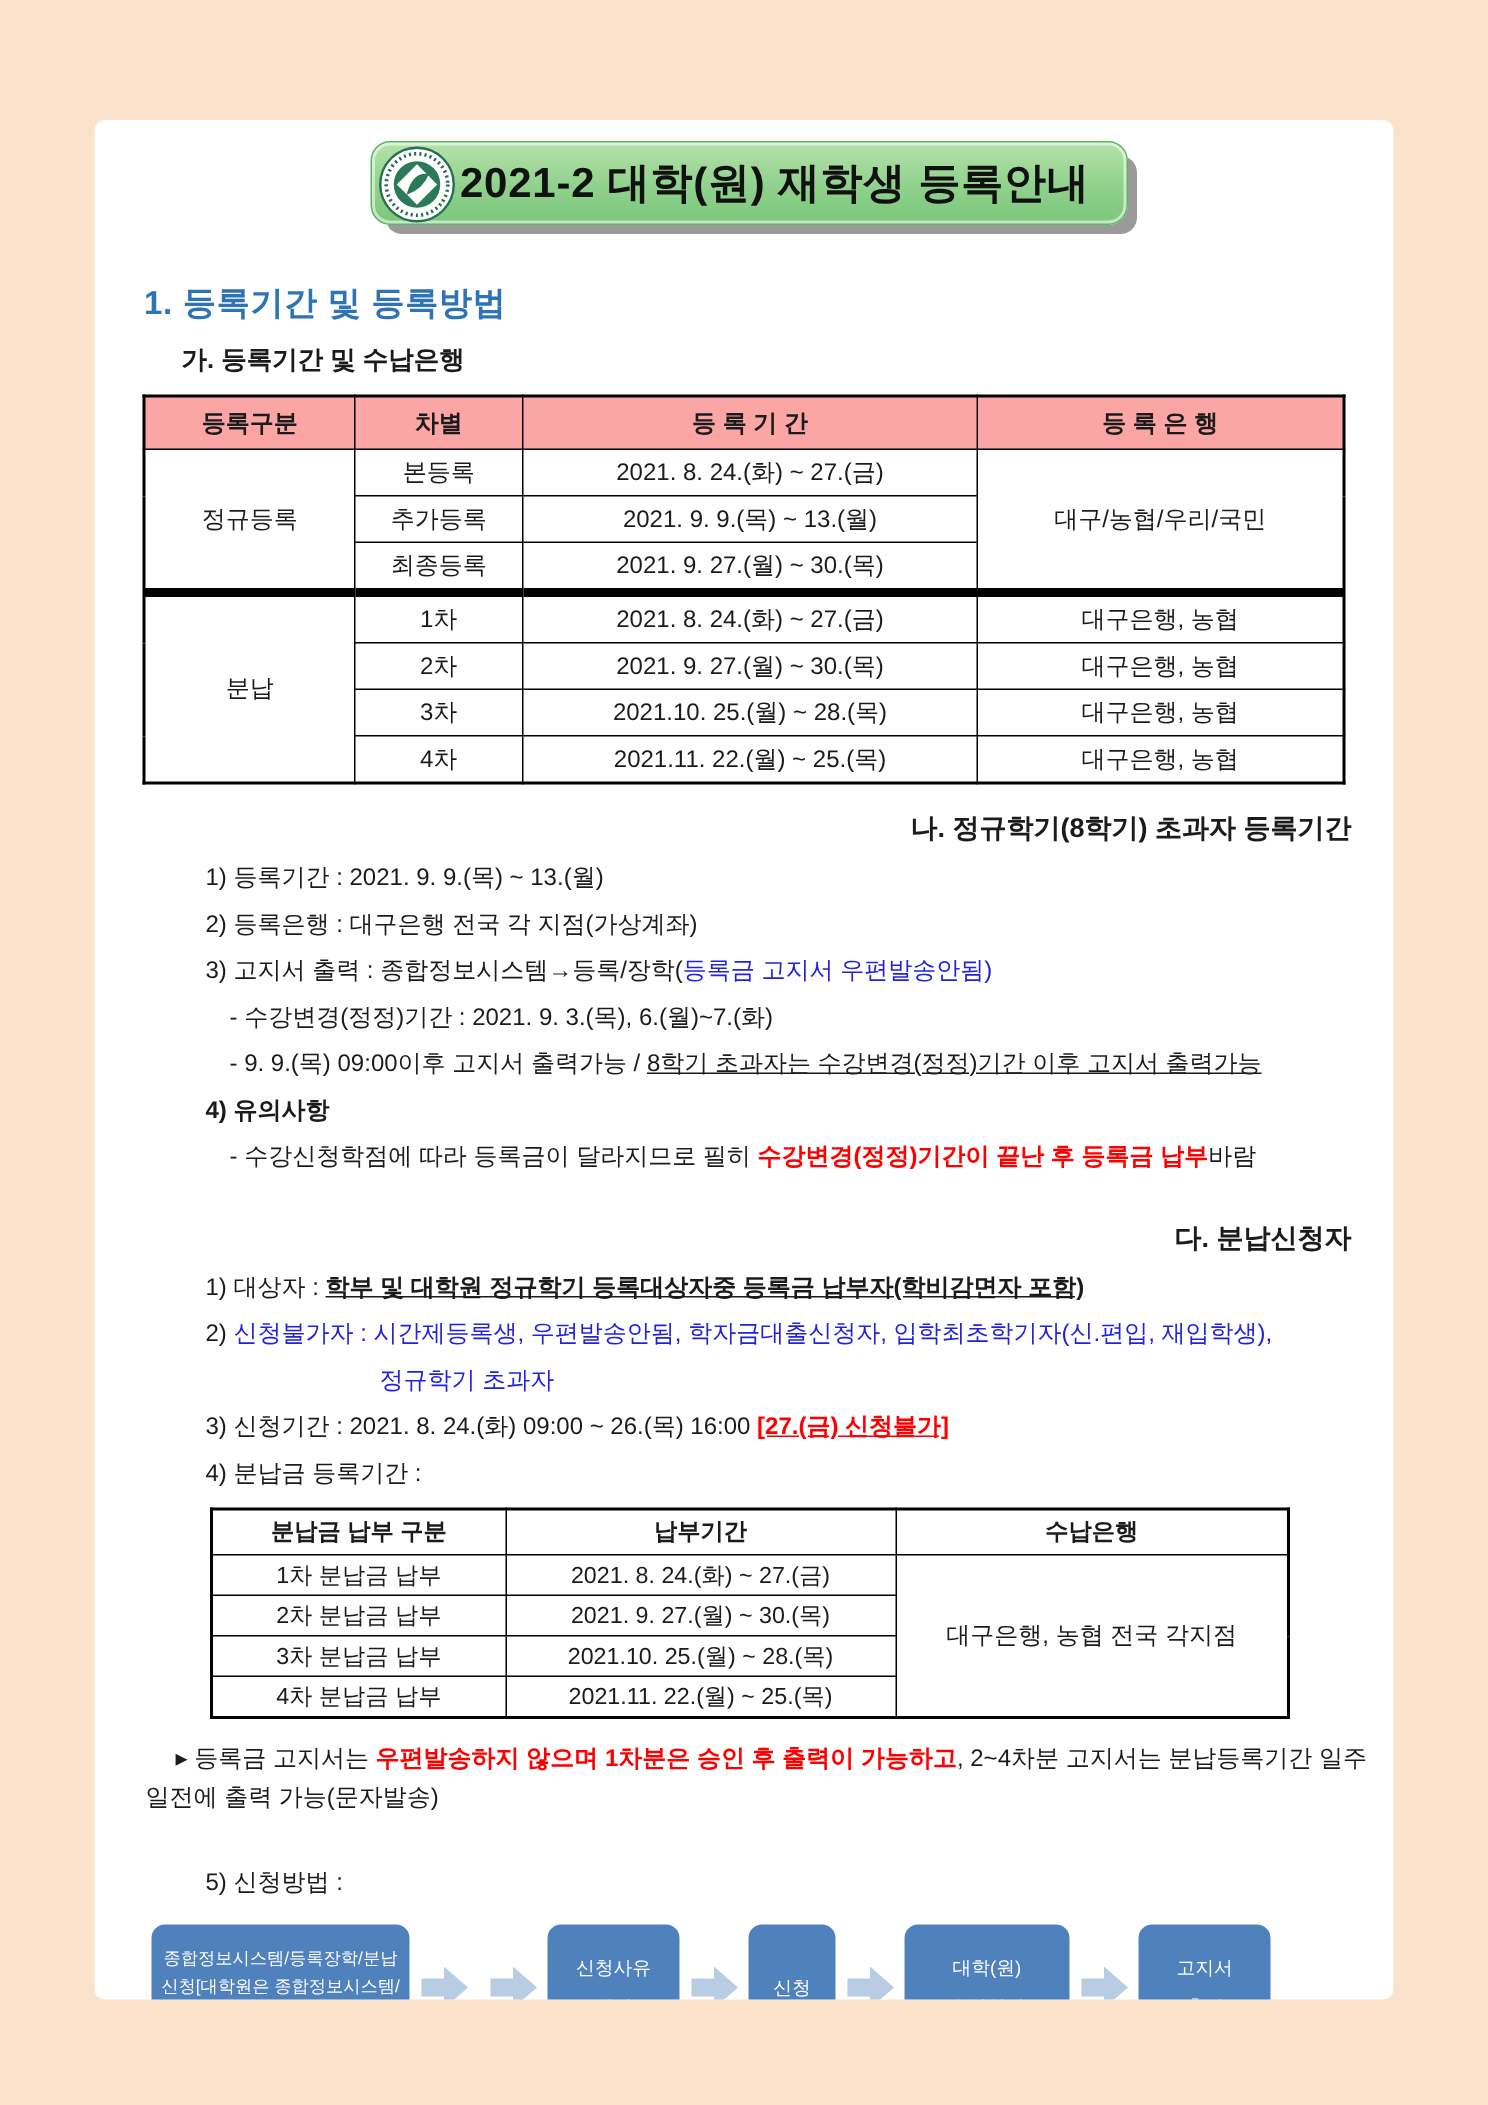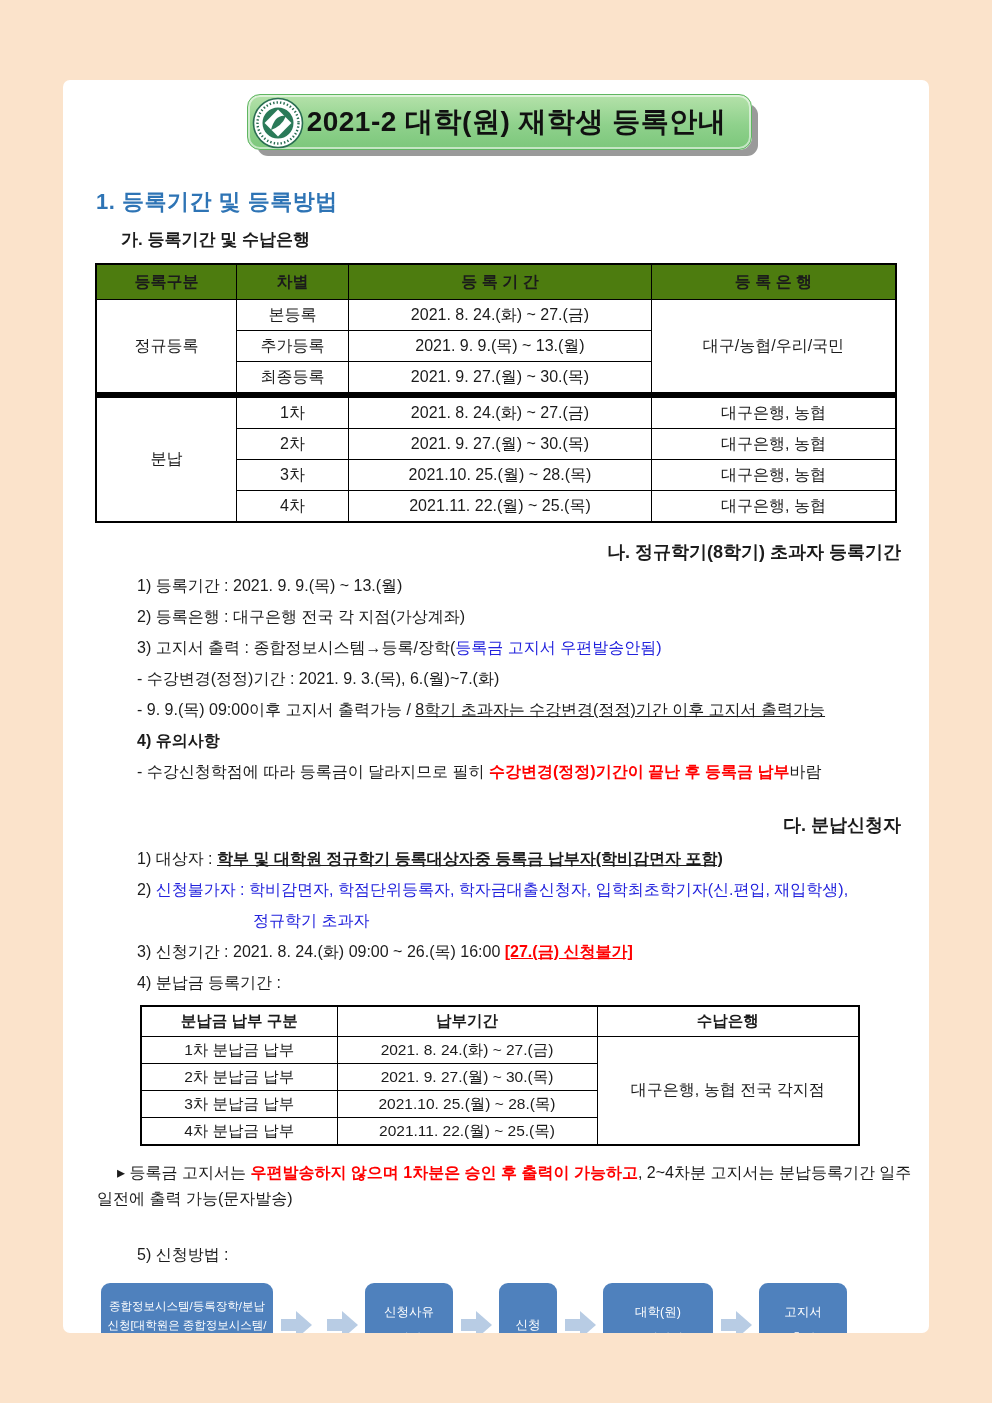--- a/index.html
+++ b/index.html
@@ -34,33 +34,33 @@
   }
   .logo { position:absolute; left:4px; top:2px; width:52px; height:52px; }
 
   
   .h-blue { margin:37px 0 0 1px; font-size:22px; font-weight:bold; color:#2e74b5; letter-spacing:.5px; }
   .h-sub  { margin:11px 0 0 26px; font-size:17px; font-weight:600; }
   .h-black{ margin:17px 0 0 6px; font-size:18px; font-weight:bold;text-align:right; }
 
   .items { margin:6px 0 0 42px; font-size:16px; }
   .items .line { line-height:31px; white-space:nowrap; }
-  .items .dash { margin-left:0; }
+  .items .dash { margin-left:16px; }
   .indent2 { margin-left:116px; }
 
   .blue { color:#2222dd; }
   .red  { color:#ff0000; font-weight:bold; }
   .ul   { text-decoration:underline; }
   .bold { font-weight:bold; }
 
   
   table { border-collapse:collapse; table-layout:fixed; }
   .tbl1 { margin:12px 0 0 0; width:802px; border:2px solid #000; }
   .tbl1 th, .tbl1 td { border:1px solid #000; text-align:center; font-size:16px; padding:0 2px; }
-  .tbl1 th { background:#4d7c0f; height:34px; font-weight:bold; }
+  .tbl1 th { background:#fca5a5; height:34px; font-weight:bold; }
   .tbl1 td { height:30px; }
   .tbl1 .c0{width:140px}.tbl1 .c1{width:112px}.tbl1 .c2{width:302px}.tbl1 .c3{width:244px}
   .grp-border td { border-top:6px solid #000000; }
 
   .tbl2 { margin:7px 12px 0 45px; width:718px; border:2px solid #000; }
   .tbl2 th, .tbl2 td { border:1px solid #000; text-align:center; font-size:15.5px; padding:0 2px; }
   .tbl2 th { height:29px; font-weight:600; background:#fff; }
   .tbl2 td { height:26px; }
   .tbl2 .c0{width:196px}.tbl2 .c1{width:260px}.tbl2 .c2{width:262px}
   .tbl2 .bank-cell { font-size:16px; }
@@ -167,21 +167,21 @@
       <div class="line"><span>3) 고지서 출력 : 종합정보시스템→등록/장학(</span><span class="blue">등록금 고지서 우편발송안됨)</span></div>
       <div class="line dash">- 수강변경(정정)기간 : 2021. 9. 3.(목), 6.(월)~7.(화)</div>
       <div class="line dash"><span>- 9. 9.(목) 09:00이후 고지서 출력가능 / </span><span class="ul">8학기 초과자는 수강변경(정정)기간 이후 고지서 출력가능</span></div>
       <div class="line bold">4) 유의사항</div>
       <div class="line dash"><span>- 수강신청학점에 따라 등록금이 달라지므로 필히 </span><span class="red">수강변경(정정)기간이 끝난 후 등록금 납부</span><span>바람</span></div>
     </div>
 
     <div class="h-black" style="margin-top:26px">다. 분납신청자</div>
     <div class="items">
       <div class="line"><span>1) 대상자 : </span><span class="bold ul">학부 및 대학원 정규학기 등록대상자중 등록금 납부자(학비감면자 포함)</span></div>
-      <div class="line"><span>2) </span><span class="blue">신청불가자 : 학비감면자, 학점단위등록자, 학자금대출신청자, 입학최초학기자(신.편입, 재입학생),</span></div>
+      <div class="line"><span>2) </span><span class="blue">신청불가자 : 시간제등록생, 우편발송안됨, 학자금대출신청자, 입학최초학기자(신.편입, 재입학생),</span></div>
       <div class="line blue indent2">정규학기 초과자</div>
       <div class="line"><span>3) 신청기간 : 2021. 8. 24.(화) 09:00 ~ 26.(목) 16:00 </span><span class="red ul">[27.(금) 신청불가]</span></div>
       <div class="line">4) 분납금 등록기간 :</div>
     </div>
 
     <table class="tbl2">
       <colgroup>
           <col class="c0">
           <col class="c1">
           <col class="c2">

